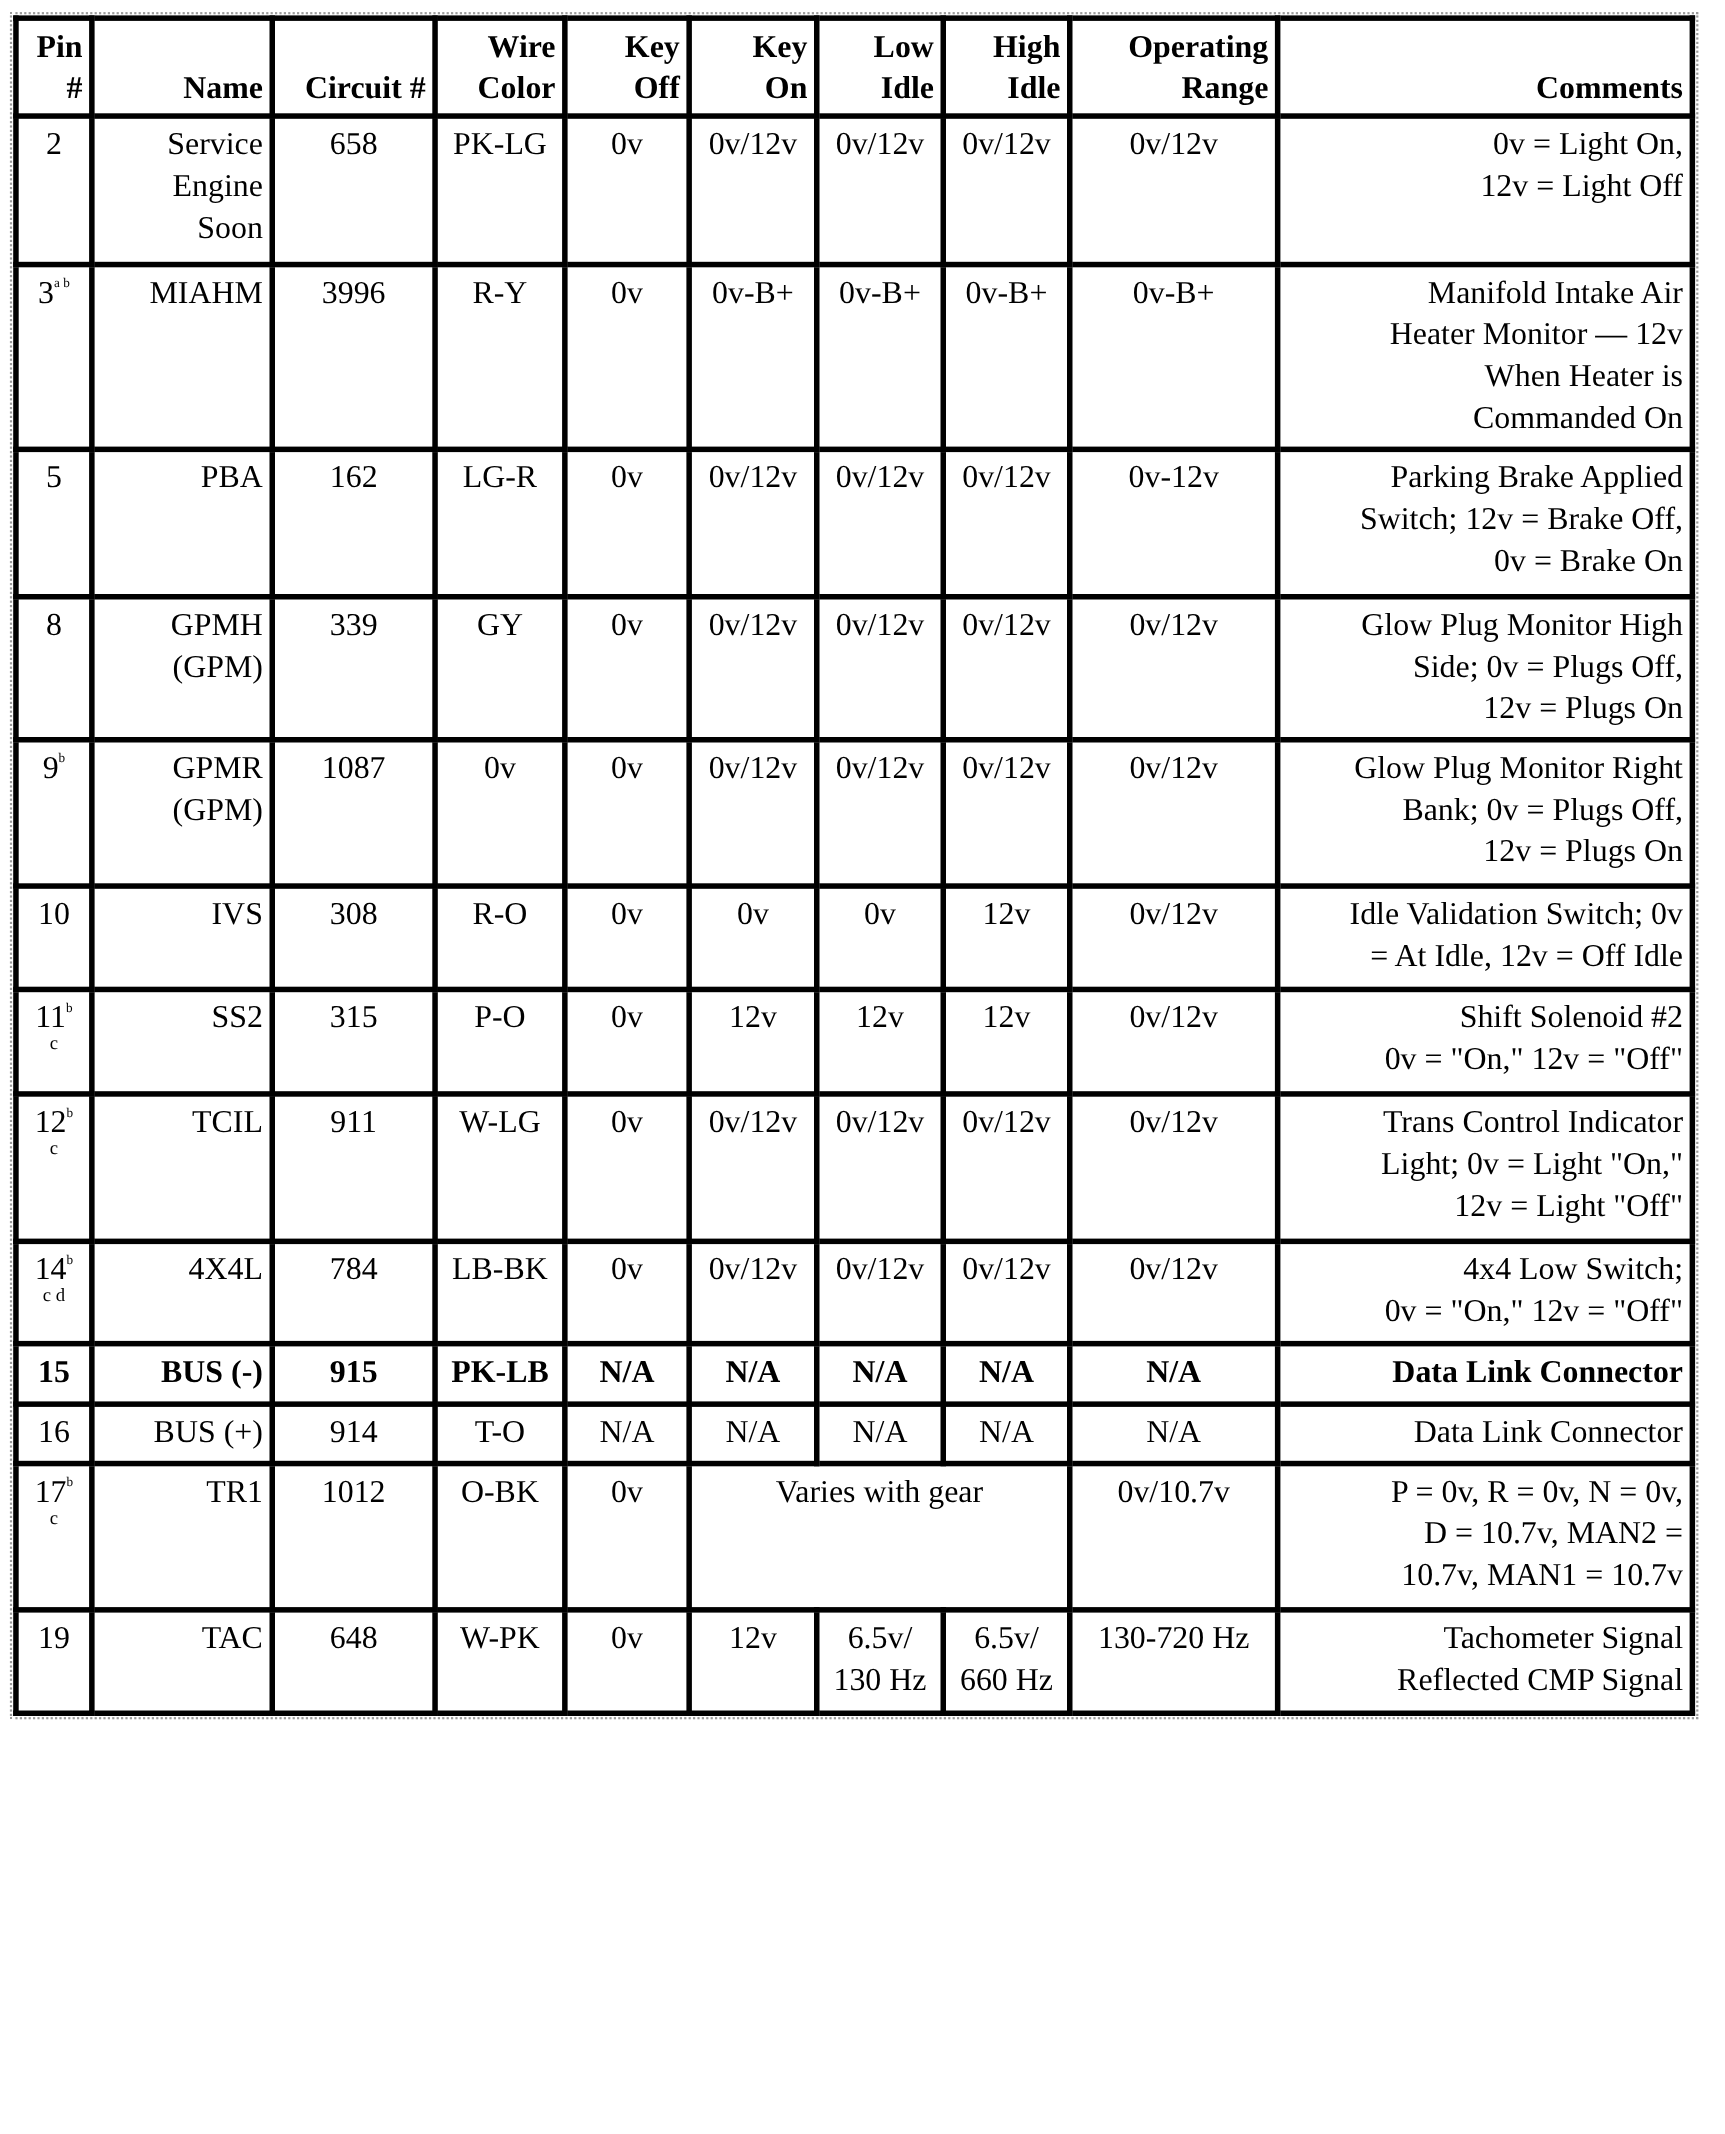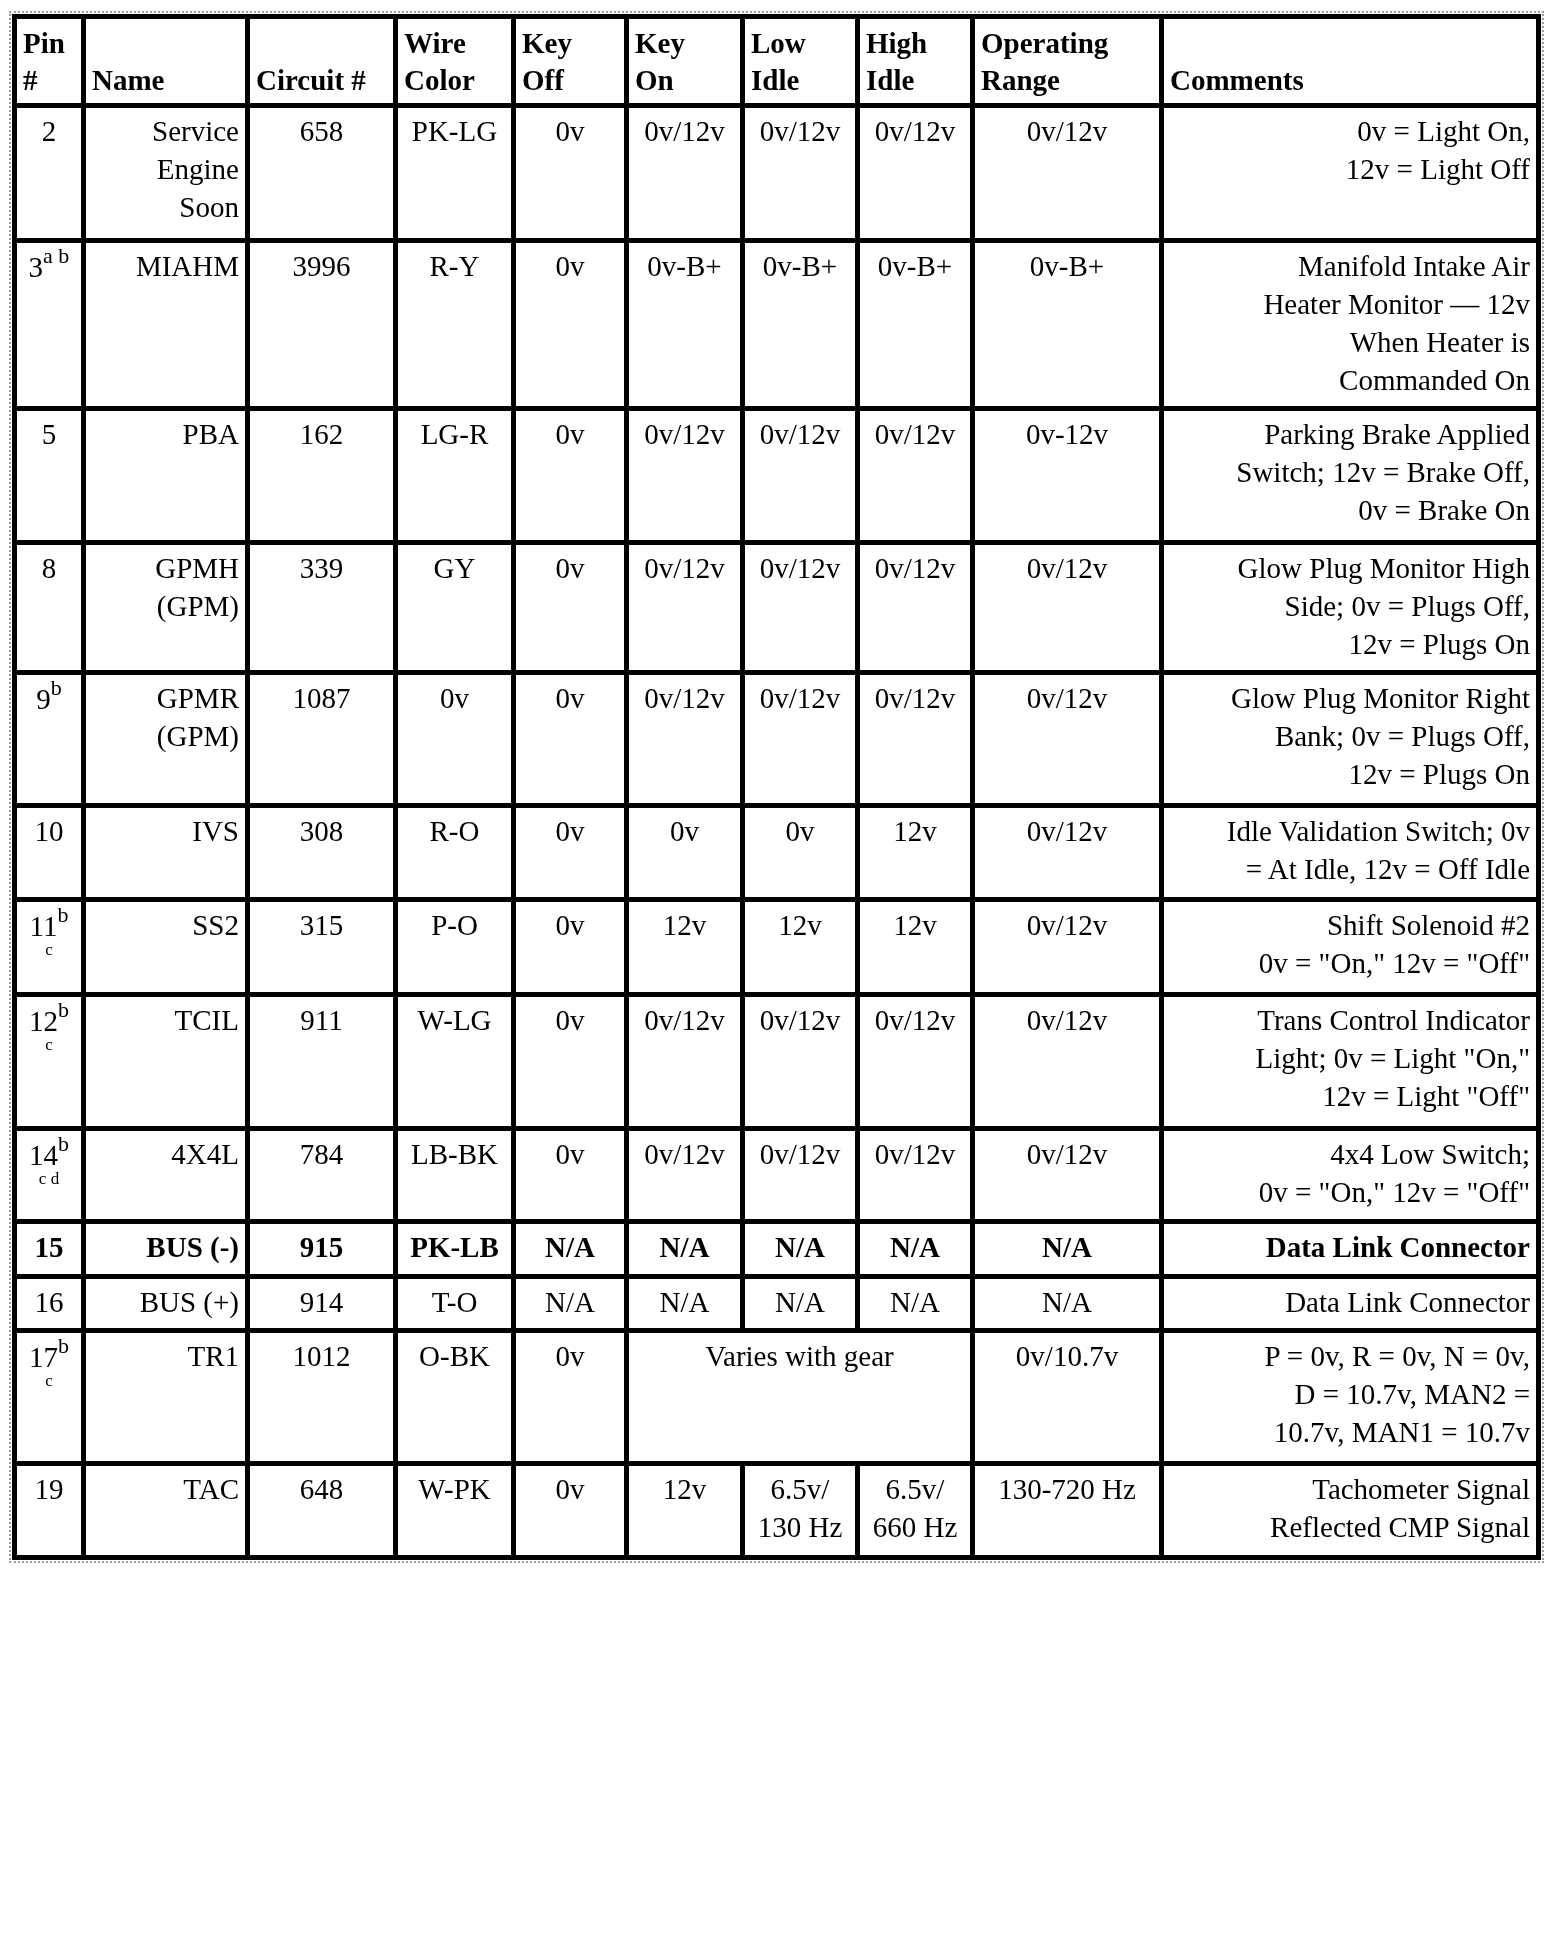--- a/index.html
+++ b/index.html
@@ -13,27 +13,27 @@
   }
   #pin-table th, #pin-table td {
     border: 5px solid #000000;
     padding: 4px 6px 6px 6px;
     vertical-align: top;
     font-size: 29px;
     line-height: 38px;
     overflow: hidden;
   }
   #pin-table th {
-    font-weight: bold; vertical-align: bottom; text-align: left;
+    font-weight: bold; vertical-align: bottom; text-align: right;
     line-height: 37px; padding-bottom: 4px;
   }
   #pin-table td.c { text-align: center; }
   #pin-table td.l { text-align: right; }
   #pin-table td.pin { text-align: center; padding-left: 2px; padding-right: 2px; }
-  .sup { font-size: 22px; line-height: 17px; vertical-align: 14px; }
+  .sup { font-size: 12px; line-height: 17px; vertical-align: 14px; }
   .sub2 { display: block; font-size: 17px; line-height: 18px; text-align: center; margin-top: -4px; }
   .nowrap { white-space: nowrap; }
   .hdr-line { display: block; }
 </style>
 </head>
 <body>
 
 <table id="pin-table">
   <colgroup>
     <col style="width:69px">

